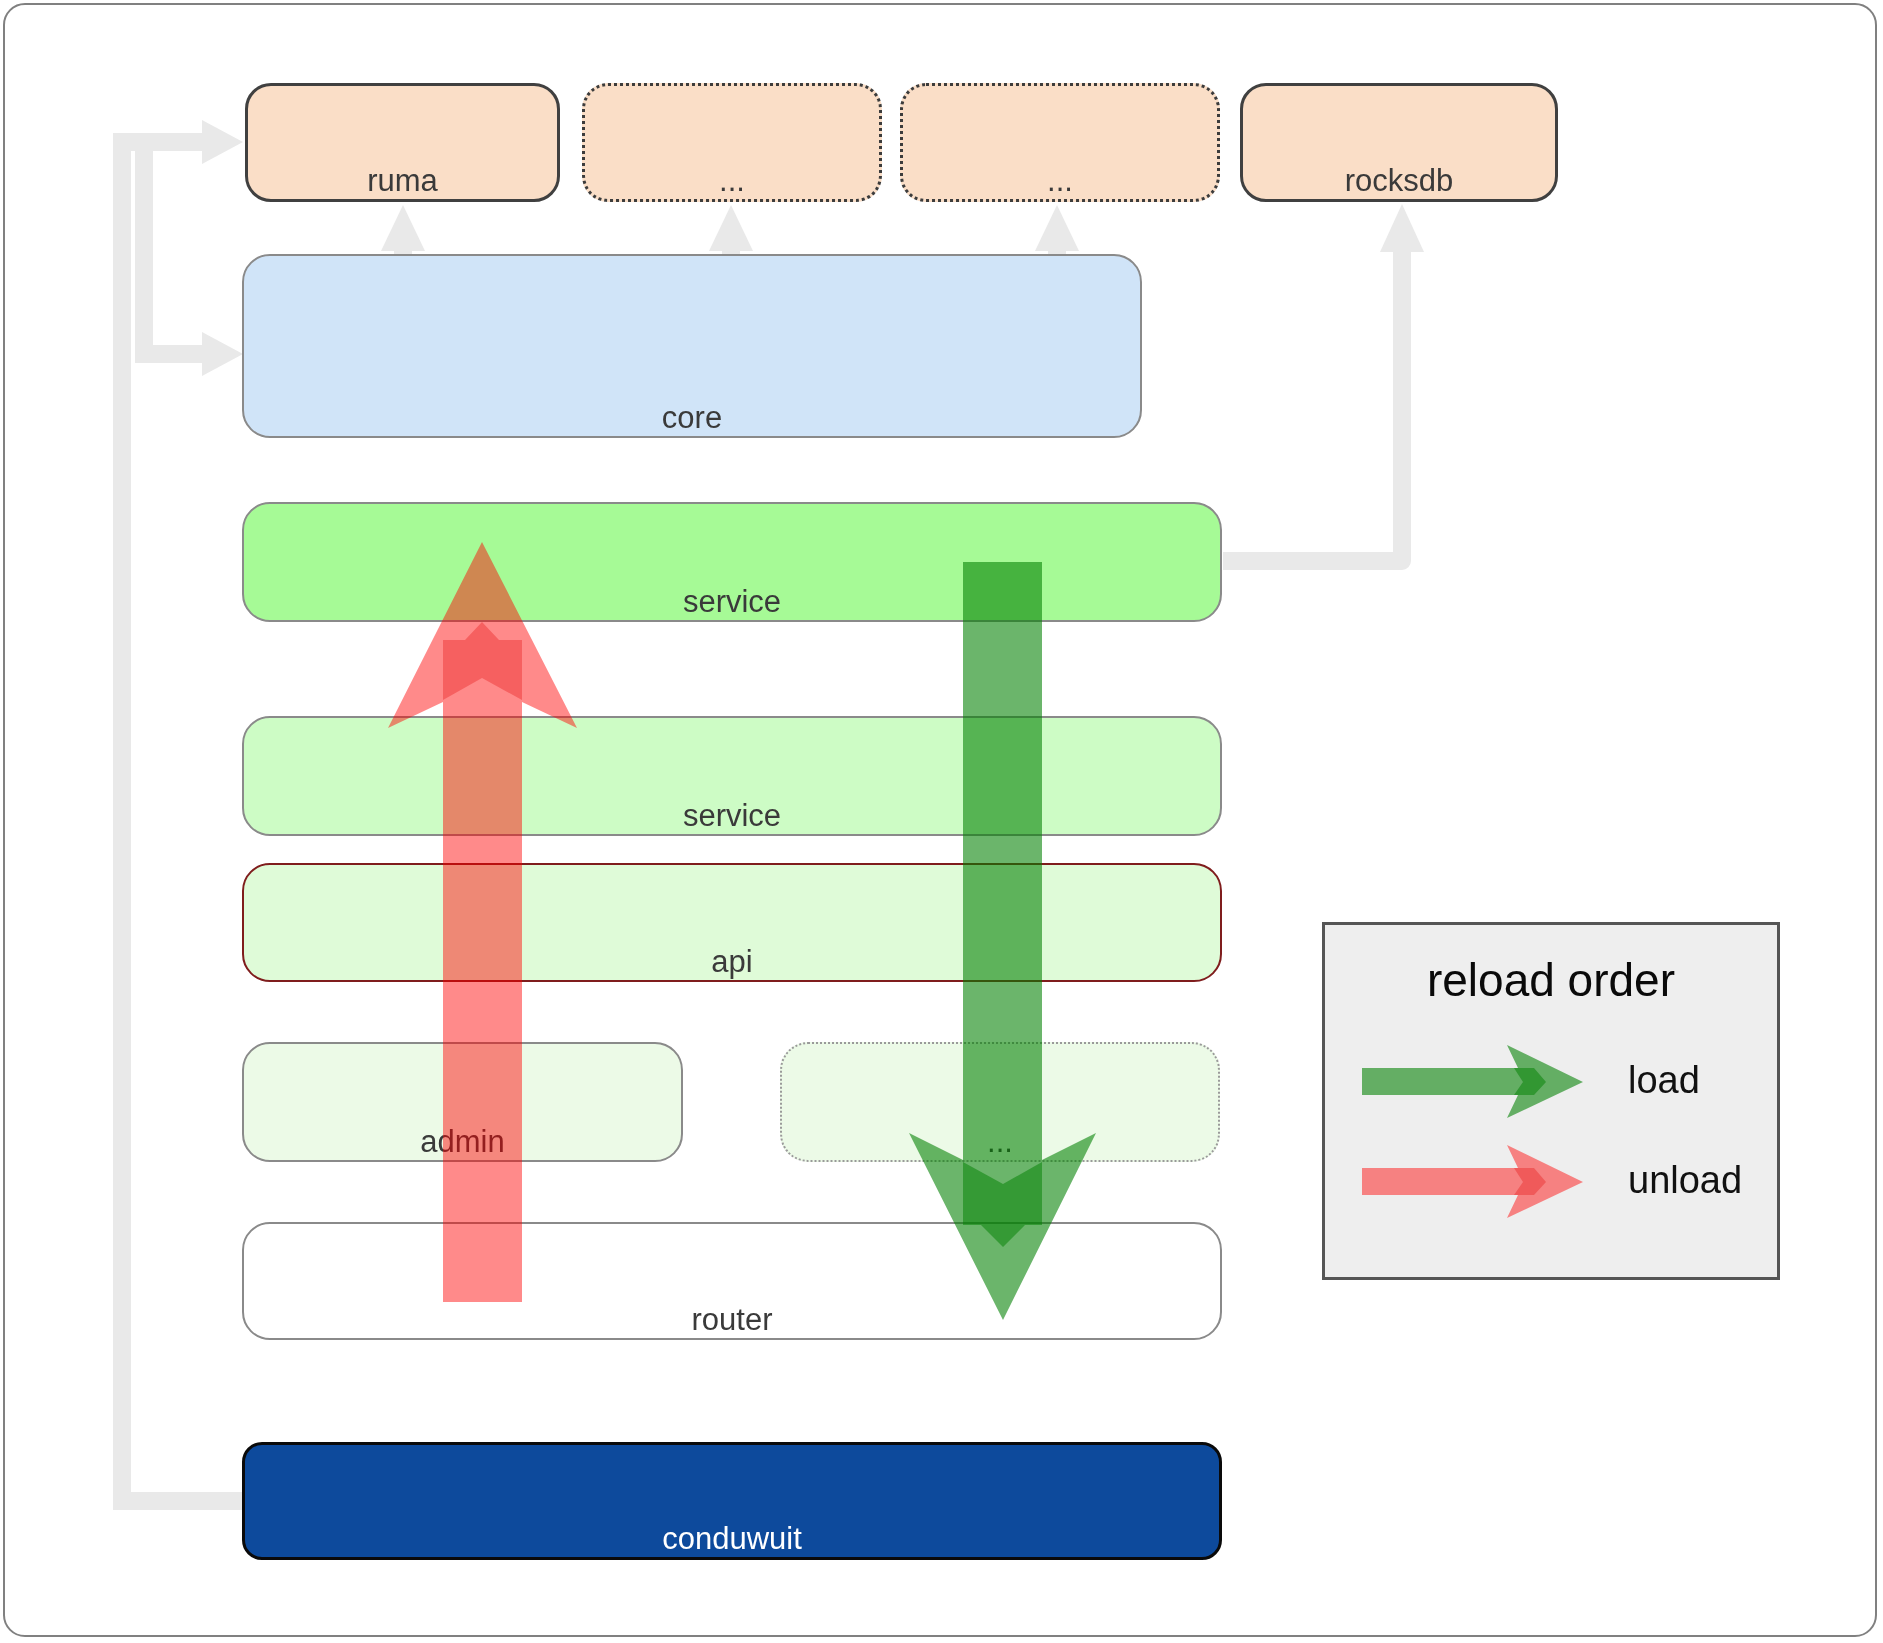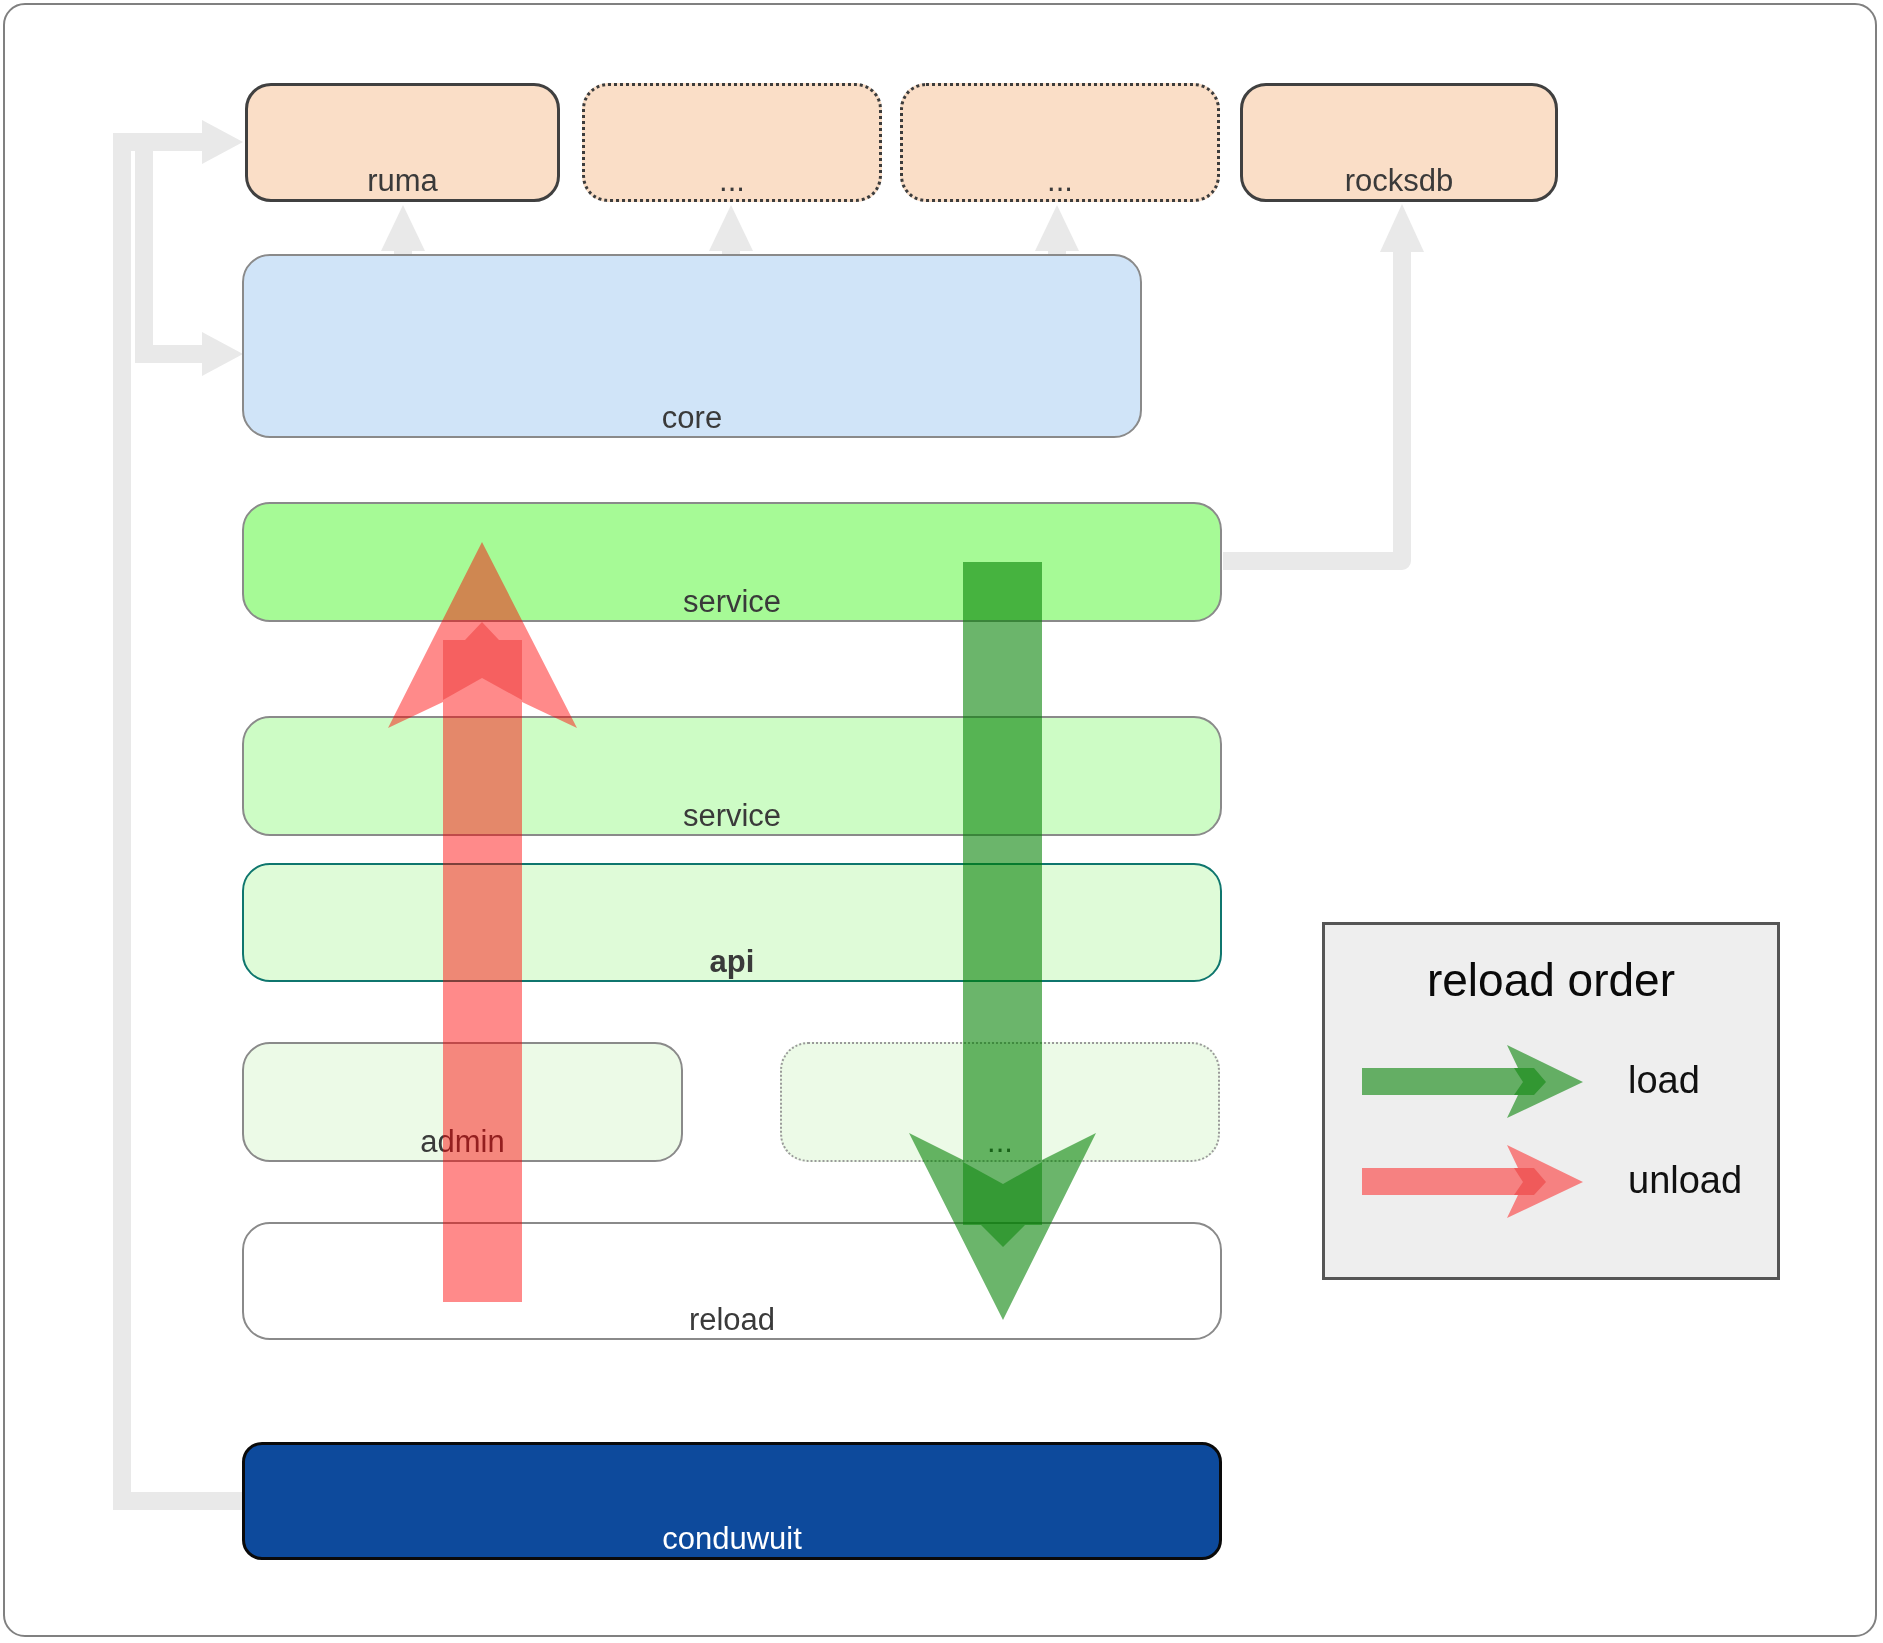--- a/index.html
+++ b/index.html
@@ -7,21 +7,21 @@
   .stage{position:relative;width:1883px;height:1643px;background:#ffffff;overflow:hidden;}
   .frame{position:absolute;left:3px;top:3px;width:1874px;height:1634px;border:2px solid #808080;border-radius:22px;box-sizing:border-box;}
   .layer{position:absolute;left:0;top:0;width:1883px;height:1643px;pointer-events:none;}
   .nodes{position:absolute;left:0;top:0;width:1883px;height:1643px;}
   .node{position:absolute;display:flex;align-items:flex-end;justify-content:center;box-sizing:border-box;font-size:31px;color:#3a3a3a;border-radius:28px;}
   .peach{background:#fadec7;border:3px solid #404040;border-radius:26px;}
   .peach.dotted{border:3px dotted #3c3c3c;}
   .blue{background:#d0e4f8;border:2px solid #8a8a8a;}
   .green1{background:#a6fa96;border:2px solid #8a8a8a;}
   .green2{background:#cdfcc5;border:2px solid #8a8a8a;margin-top:36px;}
-  .green3{background:#dffbd8;border:2px solid #0f766e;font-weight:bold;}
+  .green3{background:#dffbd8;border:2px solid #7f1d1d;}
   .green4{background:#ecfae7;border:2px solid #8a8a8a;}
   .green4.dotted{border:2px dotted #9a9a9a;}
   .white{background:#ffffff;border:2px solid #8a8a8a;}
   .darkblue{background:#0d4a9c;border:3px solid #0a0a0a;color:#ffffff;border-radius:20px;}
   .legend{position:absolute;left:1322px;top:922px;width:458px;height:358px;background:#eeeeee;border:3px solid #555555;box-sizing:border-box;}
   .legend-title{position:absolute;left:0;top:28px;width:100%;text-align:center;font-size:46px;color:#0a0a0a;}
   .legend-label{position:absolute;font-size:38px;color:#111111;}
   .legend-label.load{left:303px;top:134px;}
   .legend-label.unload{left:303px;top:234px;}
 </style>
@@ -75,21 +75,21 @@
     <div class="node green3" style="left:242px;top:863px;width:980px;height:119px;">
       <span>api</span>
     </div>
     <div class="node green4" style="left:242px;top:1042px;width:441px;height:120px;">
       <span>admin</span>
     </div>
     <div class="node green4 dotted" style="left:780px;top:1042px;width:440px;height:120px;">
       <span>...</span>
     </div>
     <div class="node white" style="left:242px;top:1222px;width:980px;height:118px;">
-      <span>reload</span>
+      <span>router</span>
     </div>
     <div class="node darkblue" style="left:242px;top:1442px;width:980px;height:118px;">
       <span>conduwuit</span>
     </div>
   </div>
 
   <div class="legend">
     <div class="legend-title">reload order</div>
     <span class="legend-label load">load</span>
     <span class="legend-label unload">unload</span>

